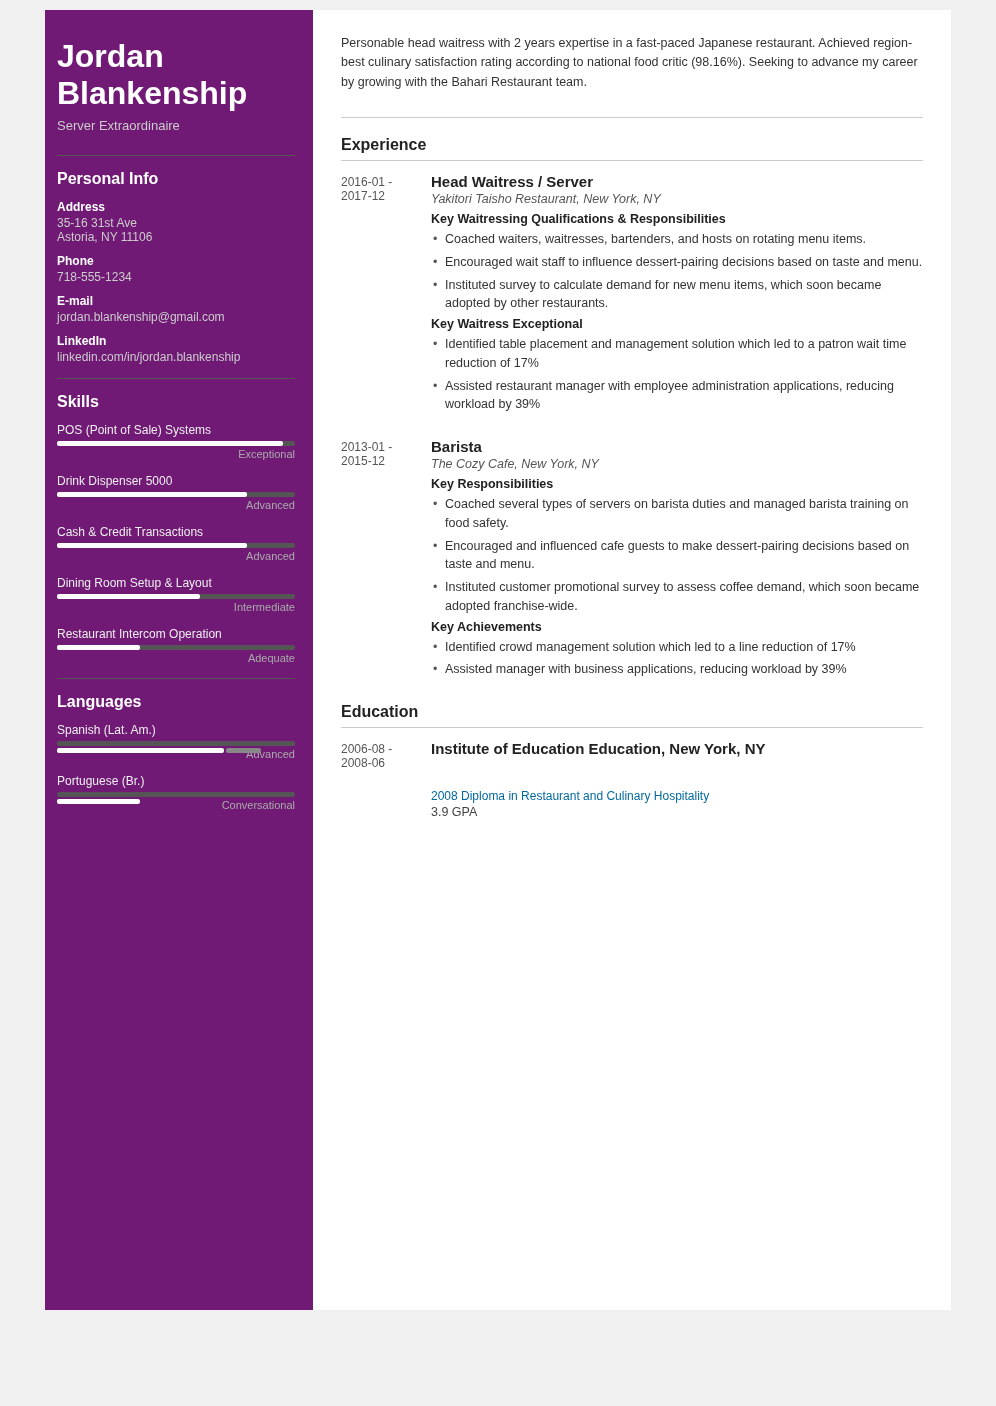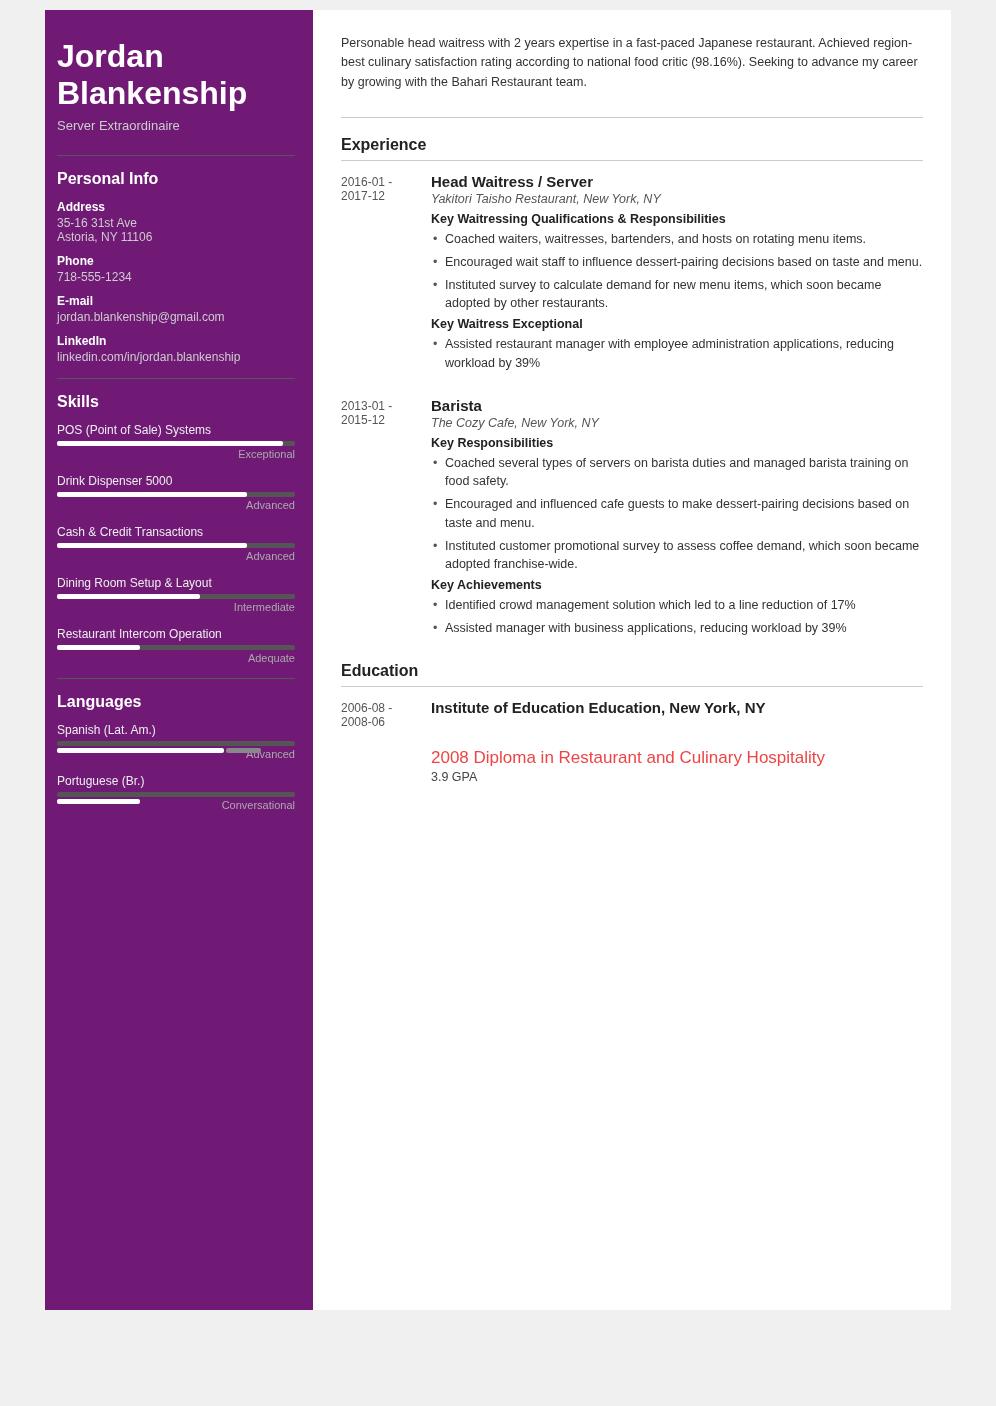--- a/index.html
+++ b/index.html
@@ -207,22 +207,22 @@
     .edu-content {
       flex: 1;
     }
     .edu-school {
       font-size: 15px;
       font-weight: bold;
       color: #222;
       margin-bottom: 3px;
     }
     .edu-degree {
-      font-size: 17px;
-      color: #ef4444;
+      font-size: 12px;
+      color: #0369a1;
       margin-bottom: 2px;
       margin-top: 32px;
     }
     .edu-gpa {
       font-size: 12.5px;
       color: #444;
     }
   </style>
 </head>
 <body>
@@ -323,20 +323,21 @@
 
         <div class="entry-subsection-title">Key Waitressing Qualifications &amp; Responsibilities</div>
         <ul class="entry-bullets">
               <li>Coached waiters, waitresses, bartenders, and hosts on rotating menu items.</li>
               <li>Encouraged wait staff to influence dessert-pairing decisions based on taste and menu.</li>
               <li>Instituted survey to calculate demand for new menu items, which soon became adopted by other restaurants.</li>
             </ul>
 
         <div class="entry-subsection-title">Key Waitress Exceptional</div>
         <ul class="entry-bullets">
+              <li>Identified table placement and management solution which led to a patron wait time reduction of 17%</li>
               <li>Assisted restaurant manager with employee administration applications, reducing workload by 39%</li>
             </ul>
 
       </div>
     </div>
         <div class="experience-entry">
       <div class="entry-dates">2013-01 -<br>2015-12</div>
       <div class="entry-content">
         <div class="entry-job-title">Barista</div>
         <div class="entry-company">The Cozy Cafe, New York, NY</div>

